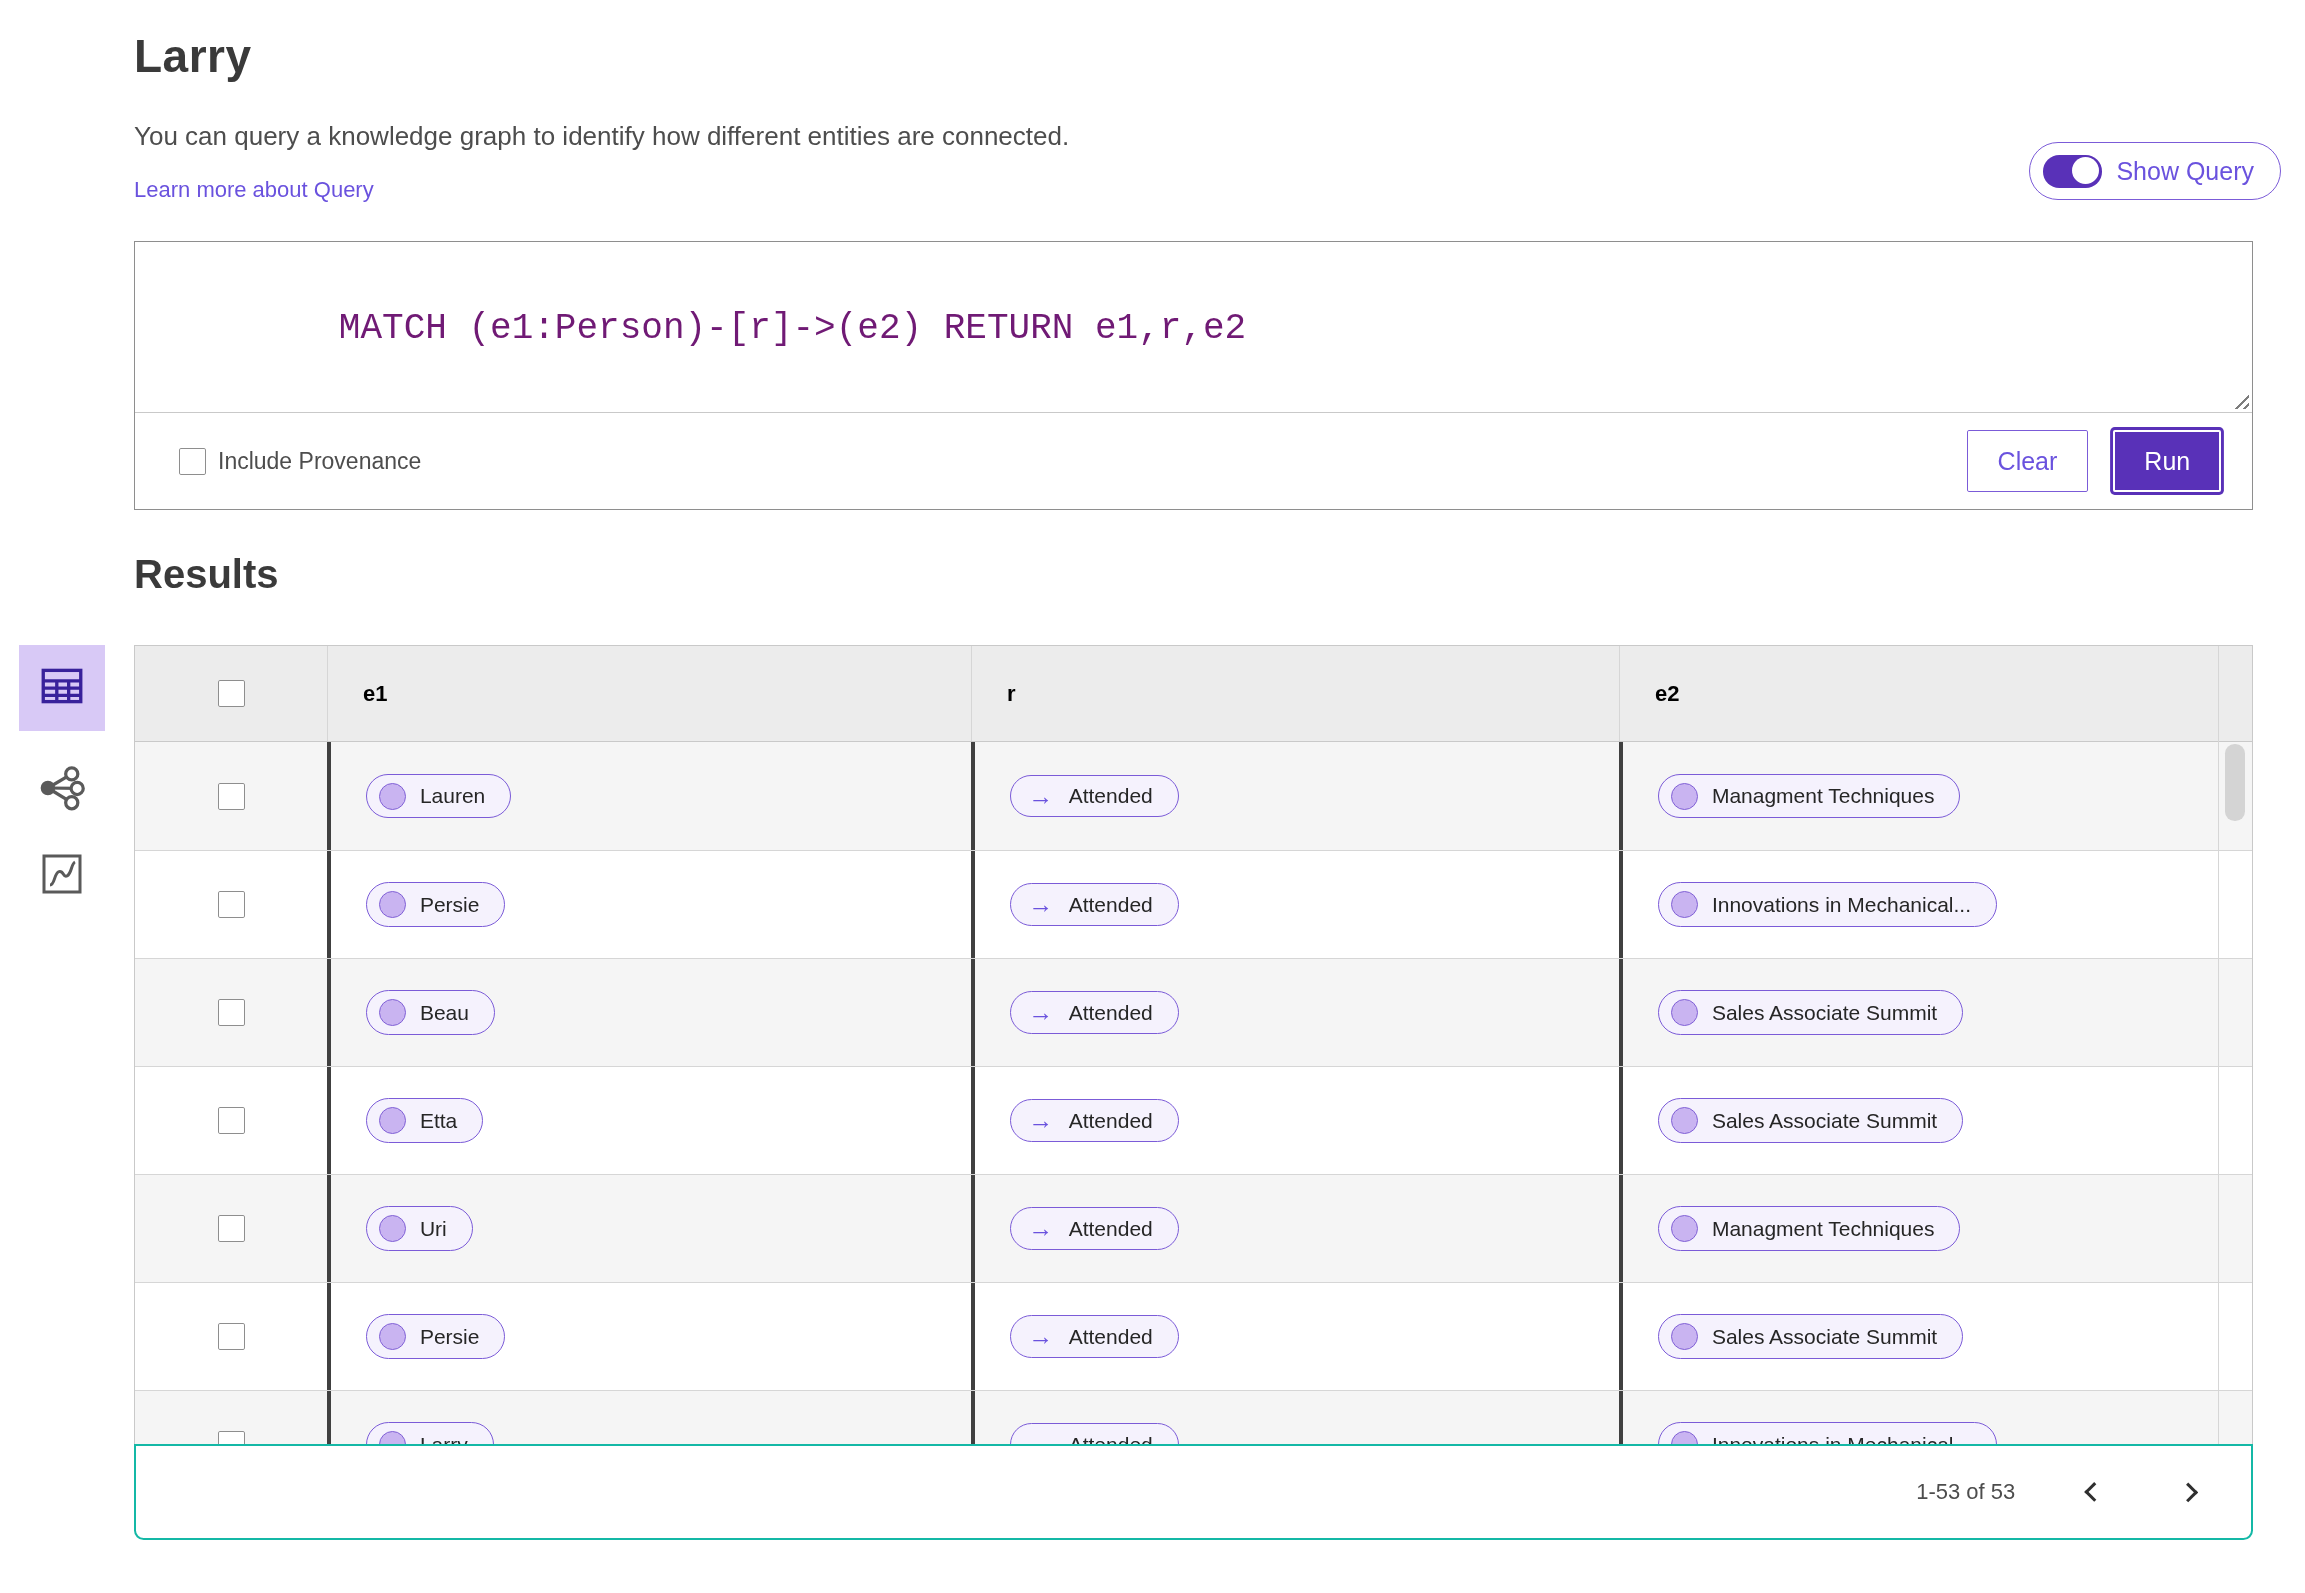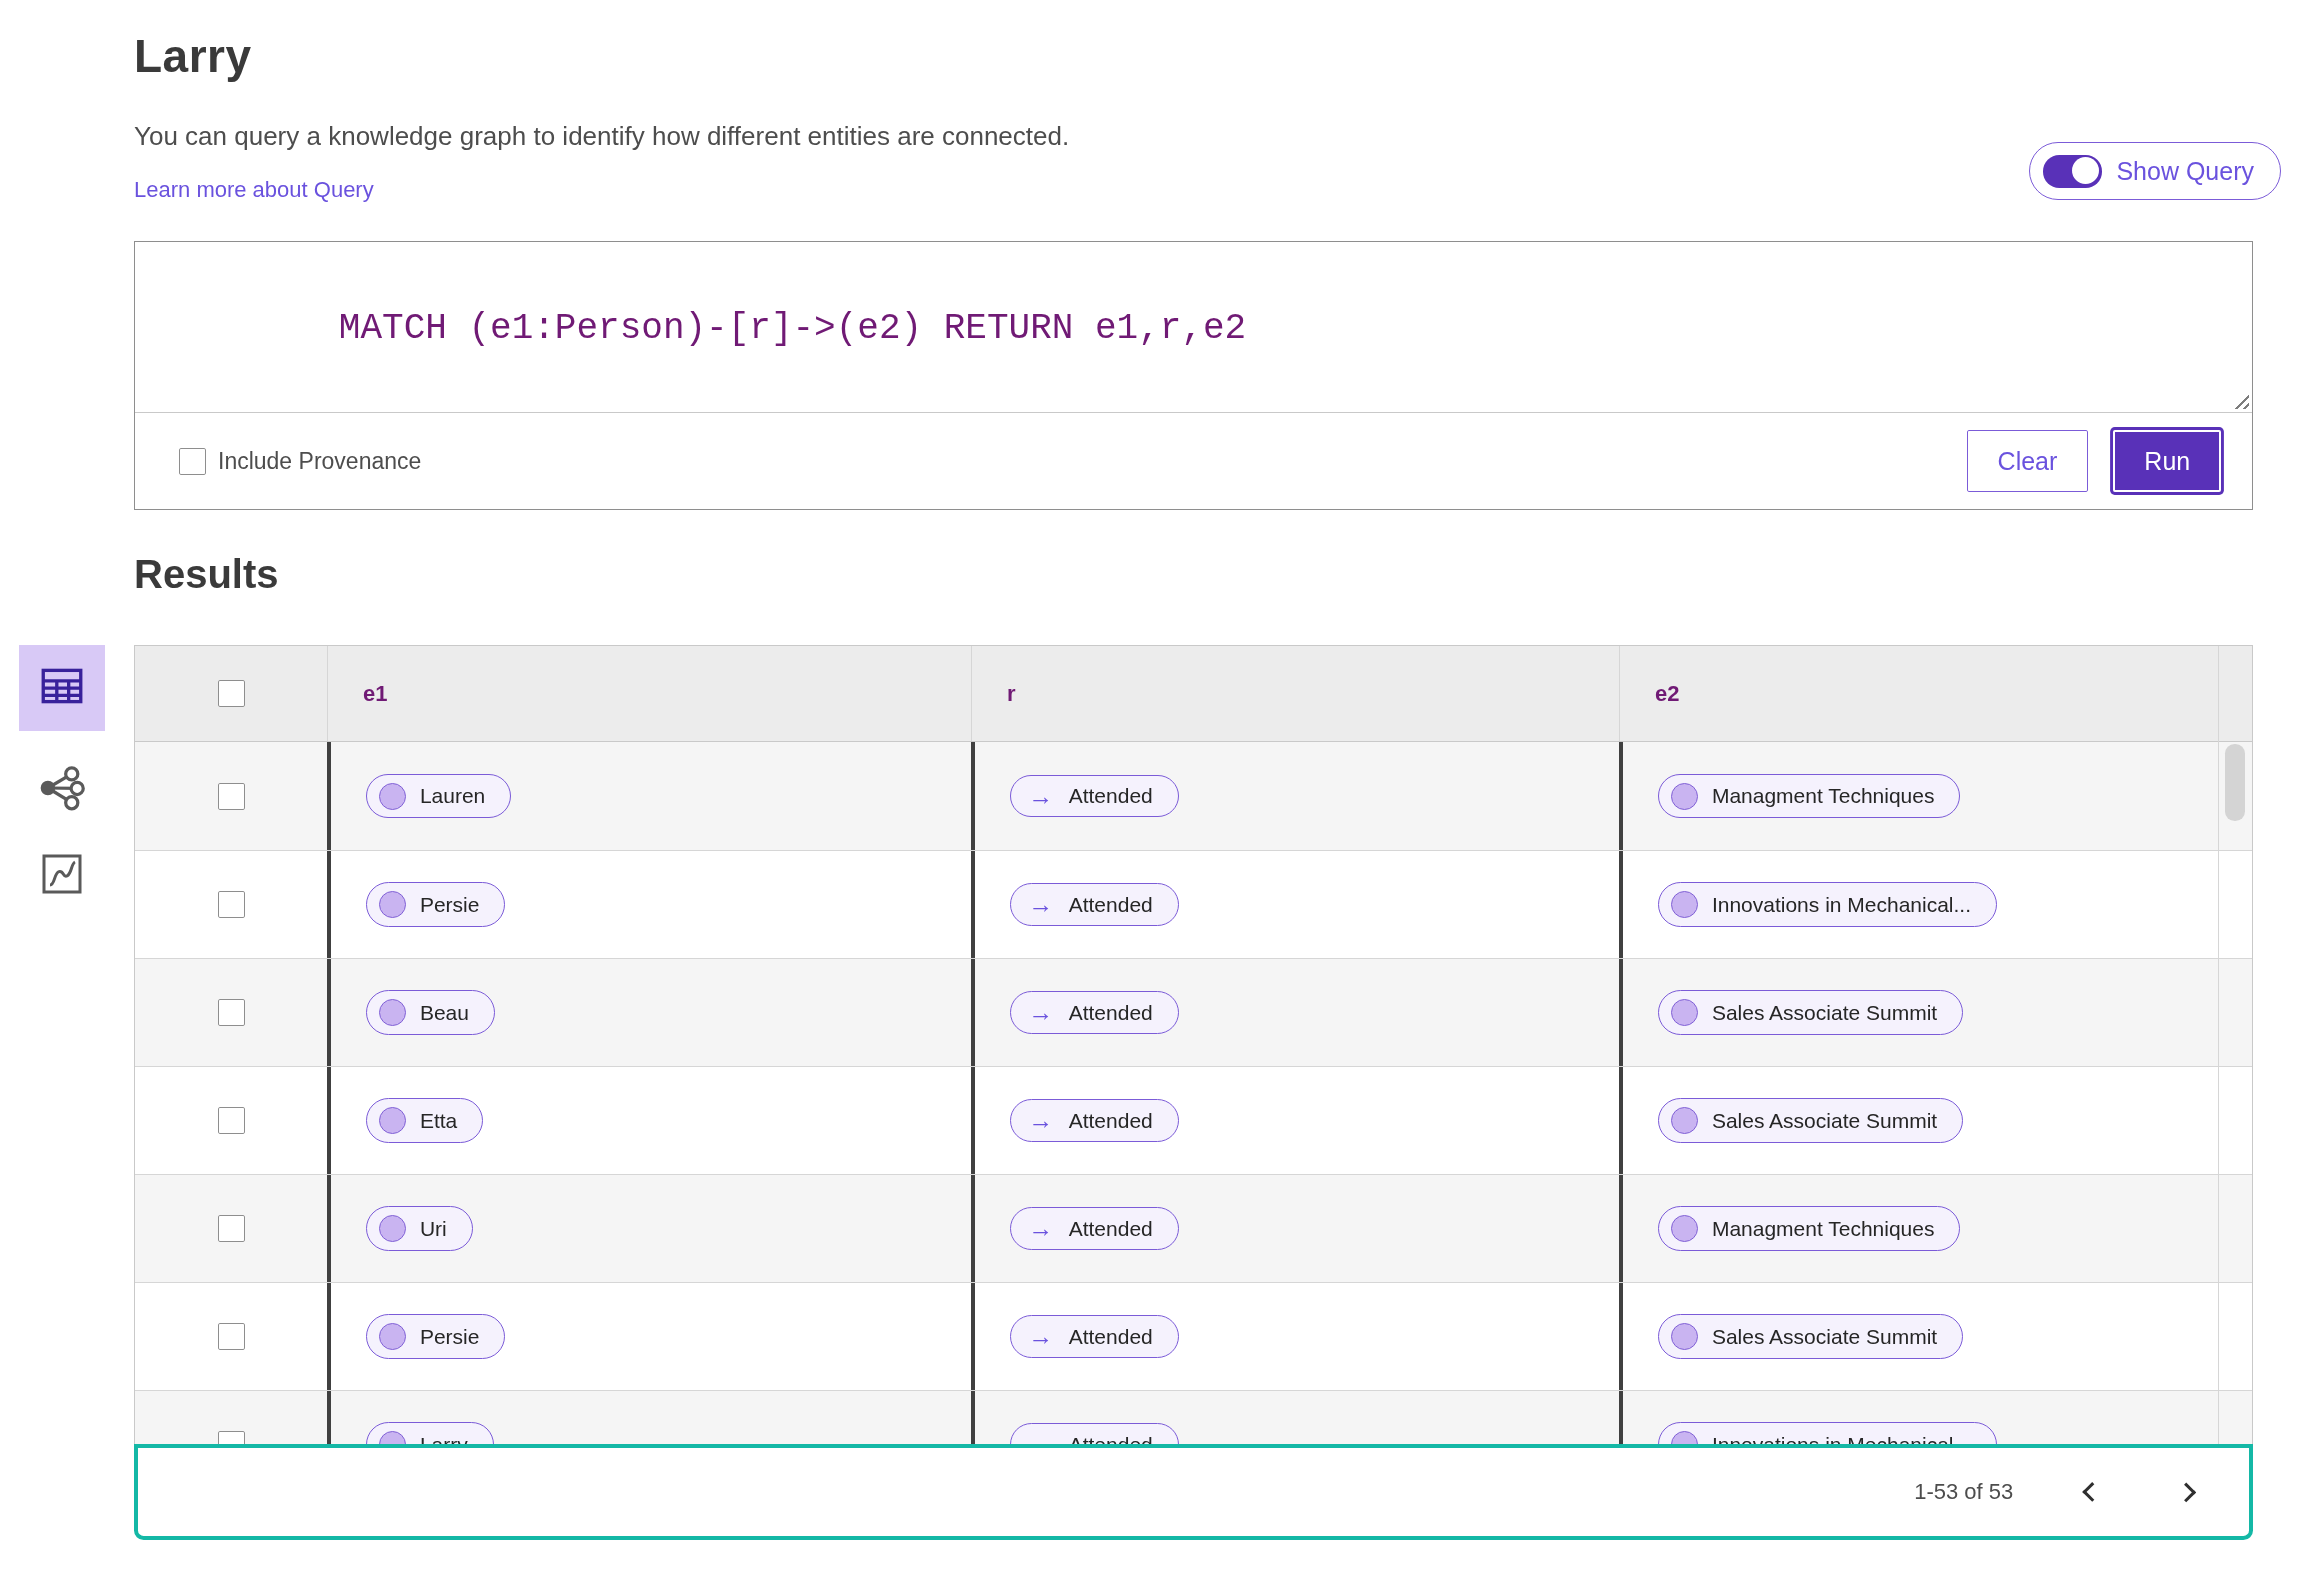--- a/index.html
+++ b/index.html
@@ -55,21 +55,21 @@
   h2.results-title { margin-top:42px; font-size:40px; font-weight:700; color:#3A3A3A; }
   .results-area { position:relative; margin-top:48px; }
 
   .view-rail { position:absolute; left:-115px; top:0; width:86px; display:flex; flex-direction:column; align-items:center; }
   .rail-tile { width:86px; height:86px; background:#D8C9F6; display:flex; align-items:center; justify-content:center; cursor:pointer; }
   .rail-btn { margin-top:32px; width:54px; height:54px; display:flex; align-items:center; justify-content:center; cursor:pointer; }
 
   .table-clip { position:relative; height:799px; overflow:hidden; border:1px solid #C9C9C9; border-bottom:none; background:#fff; }
   .grid { display:grid; grid-template-columns:192px 644px 648px 632px; }
   .thead { height:96px; background:#ECECEC; border-bottom:1px solid #C9C9C9; }
-  .hcell { display:flex; align-items:center; height:100%; padding-left:35px; font-size:22px; font-weight:700; color:#701a75; }
+  .hcell { display:flex; align-items:center; height:100%; padding-left:35px; font-size:22px; font-weight:700; color:#000000; }
   .hcell.first { justify-content:center; padding-left:0; }
   .hcell + .hcell { border-left:1px solid #D6D6D6; }
   .trow { height:108px; }
   .trow:nth-child(odd) { background:#F5F5F5; }
   .trow + .trow { border-top:1px solid #D6D6D6; }
   .tcell { display:flex; align-items:center; height:100%; padding-left:35px; overflow:hidden; }
   .tcell.first { justify-content:center; padding-left:0; }
   .tcell + .tcell { border-left:4px solid #404040; }
 
   .pill {
@@ -79,21 +79,21 @@
   }
   .pill-entity { padding:7.7px 25px 7.7px 11.5px; gap:14.4px; }
   .pill-rel { padding:7.7px 25px 7.7px 17.3px; gap:15.4px; }
   .dot { width:27px; height:27px; border-radius:50%; background:#C9B4F1; border:1.9px solid #8161D6; flex:none; }
   .arrow { color:#6A52DE; font-size:25px; line-height:1; }
 
   .scroll-track { position:absolute; top:0; right:0; width:34px; height:100%; border-left:1px solid #D6D6D6; cursor:default; }
   .scroll-thumb { position:absolute; top:98px; left:5.8px; width:20px; height:77px; border-radius:9.6px; background:#D4D4D4; cursor:grab; }
 
   .pagination {
-    height:96px; background:#fff; border:4px solid #14b8a6; border-radius:0 0 9.6px 9.6px;
+    height:96px; background:#fff; border:2px solid #14b8a6; border-radius:0 0 9.6px 9.6px;
     display:flex; align-items:center; justify-content:flex-end; padding-right:56px;
   }
   .range-text { font-size:22px; color:#4D4D4D; margin-right:72px; }
   .chev { display:inline-block; width:14.4px; height:14.4px; border-left:3.4px solid #2F2F2F; border-bottom:3.4px solid #2F2F2F; cursor:pointer; }
   .chev-left { transform:rotate(45deg); margin-right:79px; }
   .chev-right { transform:rotate(225deg); }
 </style>
 </head>
 <body>
 

